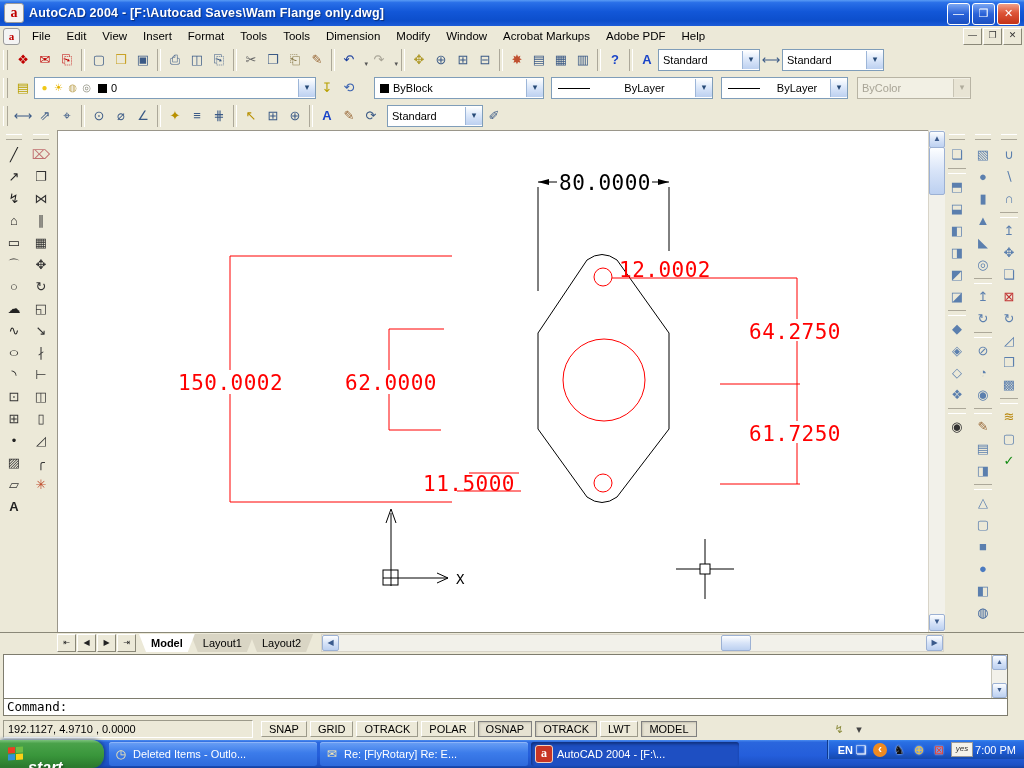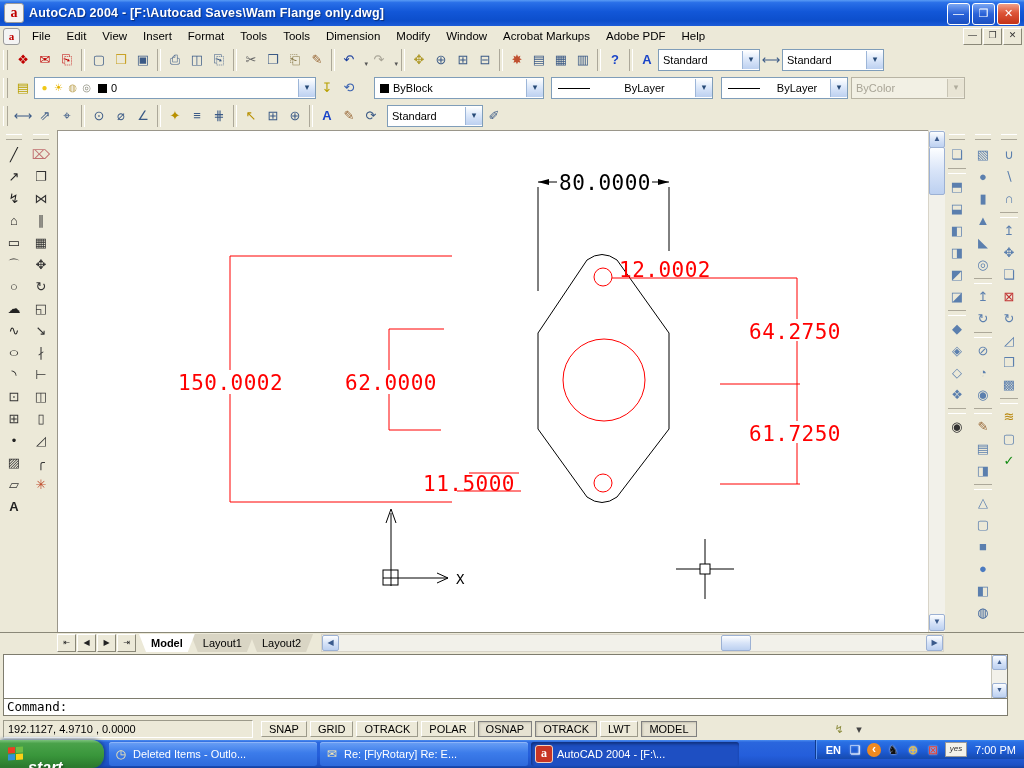--- a/index.html
+++ b/index.html
@@ -117,21 +117,21 @@
   #startflag i:nth-child(3){background:#3092d8;}#startflag i:nth-child(4){background:#fcd116;}
   #start-label{color:#fff;font-weight:bold;font-style:italic;font-size:16px;text-shadow:1px 2px 2px #1c4f1c;margin-top:28px;}
   #tasks{display:flex;gap:3px;margin-left:5px;}
   .task{width:200px;height:24px;border-radius:3px;display:flex;align-items:center;gap:4px;padding:0 4px;
     background:linear-gradient(180deg,#6aa0f5,#3c7cea 45%,#2e6adc);box-shadow:inset 0 1px 0 #8cb4f8;color:#fff;}
   .task.active{background:var(--active_task_blue,#1e4fc2);box-shadow:inset 1px 2px 3px #10307e;}
   .task-label{font-size:11px;white-space:nowrap;overflow:hidden;}
   .task-icon{width:16px;height:16px;line-height:16px;text-align:center;font-size:12px;color:#f6e8b0;flex:0 0 auto;}
   .task-icon.autocad{background:#c73525;border:1px solid #f0d0c0;border-radius:3px;color:#fff;
     font-family:"Liberation Serif",serif;font-weight:bold;font-size:12px;line-height:14px;}
-  #tray{position:absolute;right:0;top:0;height:19px;display:flex;align-items:center;gap:6px;padding:0 8px 0 10px;
+  #tray{position:absolute;right:0;top:0;height:19px;display:flex;align-items:center;padding:0 8px 0 10px;
     background:linear-gradient(180deg,#3a86f0 0%,#2a70e4 10%,#1d5bd4 60%,#164aad 100%);
     border-left:1px solid #0f3a8c;box-shadow:inset 1px 0 0 #5c96f2;}
   #tray-lang{color:#fff;font-size:11px;font-weight:bold;}
   #tray .ticon{width:16px;height:16px;line-height:16px;font-size:12px;}
   .chev{background:#f08a20;border-radius:50%;color:#fff !important;font-weight:bold;width:14px !important;height:14px !important;line-height:13px !important;}
   .trayico{text-shadow:0 0 2px #fff;}
   .yesbadge{background:#f4f2ea;color:#333 !important;font-size:8px !important;width:20px !important;height:13px !important;
     line-height:12px !important;border:1px solid #999;font-style:italic;}
   #tray-time{color:#fff;font-size:11px;margin-left:2px;}
 </style>
@@ -250,21 +250,21 @@
     <div class="combo" style="width:160px;margin-left:7px">
       <span class="linesample"></span>
       <span class="combo-val" style="text-align:center">ByLayer</span>
       <span class="combo-btn">▾</span>
     </div>
     <div class="combo" style="width:125px;margin-left:8px">
       <span class="linesample"></span>
       <span class="combo-val" style="text-align:center">ByLayer</span>
       <span class="combo-btn">▾</span>
     </div>
-    <div class="combo disabled" style="width:112px;margin-left:3px">
+    <div class="combo disabled" style="width:112px;margin-left:9px">
       <span class="combo-val">ByColor</span>
       <span class="combo-btn">▾</span>
     </div>
   </div>
 
   <div id="tb3" class="tbrow">
     <span class="hgrip"></span>
     <span class="iconlist">
         <span class="ticon">⟷</span>
         <span class="ticon">⇗</span>

